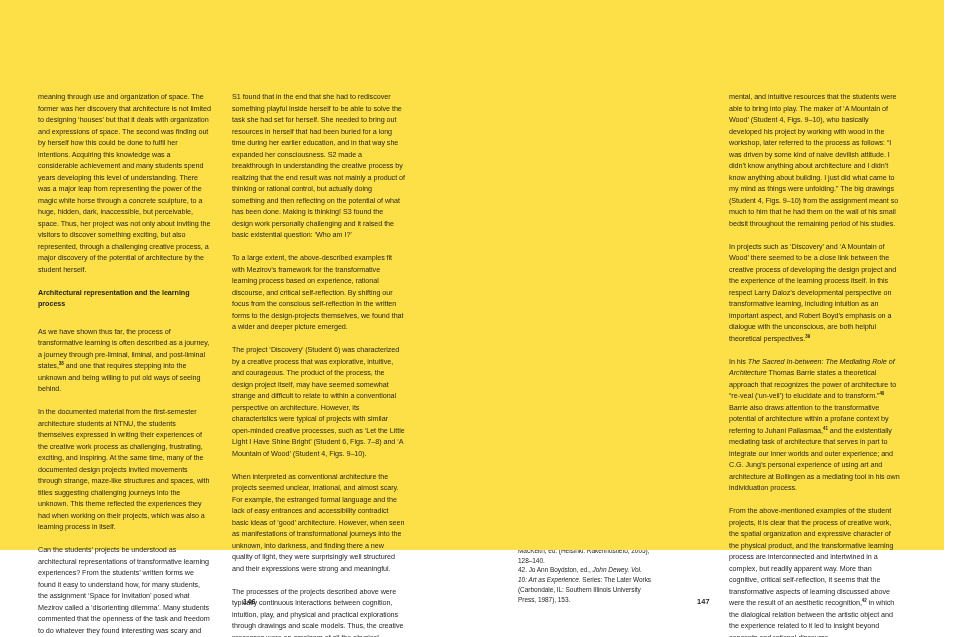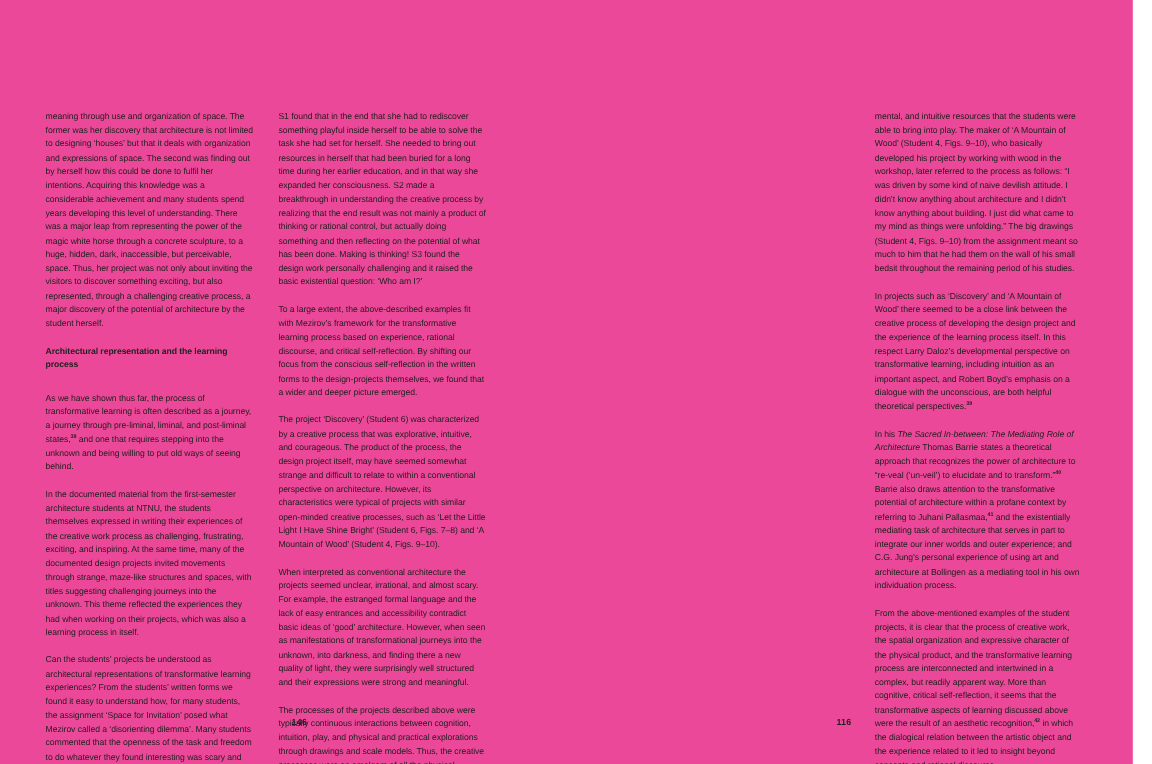--- a/index.html
+++ b/index.html
@@ -8,21 +8,21 @@
     background: #ffffff;
   }
   body {
     width: 960px;
     height: 637px;
     position: relative;
     overflow: hidden;
     font-family: "Liberation Sans", sans-serif;
     color: #1f1f1f;
   }
-  .page { position: absolute; top: 0; height: 637px; background: #ec4899; }
+  .page { position: absolute; top: 0; height: 550px; background: #fde047; }
   .page-left  { left: 0;   width: 480px; }
   .page-right { left: 464px; width: 480px; }
 
   .col {
     position: absolute;
     font-size: 7.2px;
     line-height: 11.5px;
     letter-spacing: -0.05px;
     text-align: left;
     color: #1f1f1f;
@@ -82,14 +82,14 @@
   <div class="page-number pn-left">146</div>
 </section>
 
 <section class="page page-right">
   <div class="col col-right">
       <p class="para body"><span>mental, and intuitive resources that the students were able to bring into play. The maker of ‘A Mountain of Wood’ (Student 4, Figs. 9–10), who basically developed his project by working with wood in the workshop, later referred to the process as follows: “I was driven by some kind of naive devilish attitude. I didn’t know anything about architecture and I didn’t know anything about building. I just did what came to my mind as things were unfolding.” The big drawings (Student 4, Figs. 9–10) from the assignment meant so much to him that he had them on the wall of his small bedsit throughout the remaining period of his studies.</span></p>
       <p class="para body"><span>In projects such as ‘Discovery’ and ‘A Mountain of Wood’ there seemed to be a close link between the creative process of developing the design project and the experience of the learning process itself. In this respect Larry Daloz’s developmental perspective on transformative learning, including intuition as an important aspect, and Robert Boyd’s emphasis on a dialogue with the unconscious, are both helpful theoretical perspectives.</span><sup>39</sup></p>
       <p class="para body"><span>In his </span><em>The Sacred In-between: The Mediating Role of Architecture</em><span> Thomas Barrie states a theoretical approach that recognizes the power of architecture to “re-veal (‘un-veil’) to elucidate and to transform.”</span><sup>40</sup><span> Barrie also draws attention to the transformative potential of architecture within a profane context by referring to Juhani Pallasmaa,</span><sup>41</sup><span> and the existentially mediating task of architecture that serves in part to integrate our inner worlds and outer experience; and C.G. Jung’s personal experience of using art and architecture at Bollingen as a mediating tool in his own individuation process.</span></p>
       <p class="para body"><span>From the above-mentioned examples of the student projects, it is clear that the process of creative work, the spatial organization and expressive character of the physical product, and the transformative learning process are interconnected and intertwined in a complex, but readily apparent way. More than cognitive, critical self-reflection, it seems that the transformative aspects of learning discussed above were the result of an aesthetic recognition,</span><sup>42</sup><span> in which the dialogical relation between the artistic object and the experience related to it led to insight beyond concepts and rational discourse.</span></p>
     </div>
-  <div class="page-number pn-right">116</div>
+  <div class="page-number pn-right">147</div>
 </section>
 
 </body></html>

